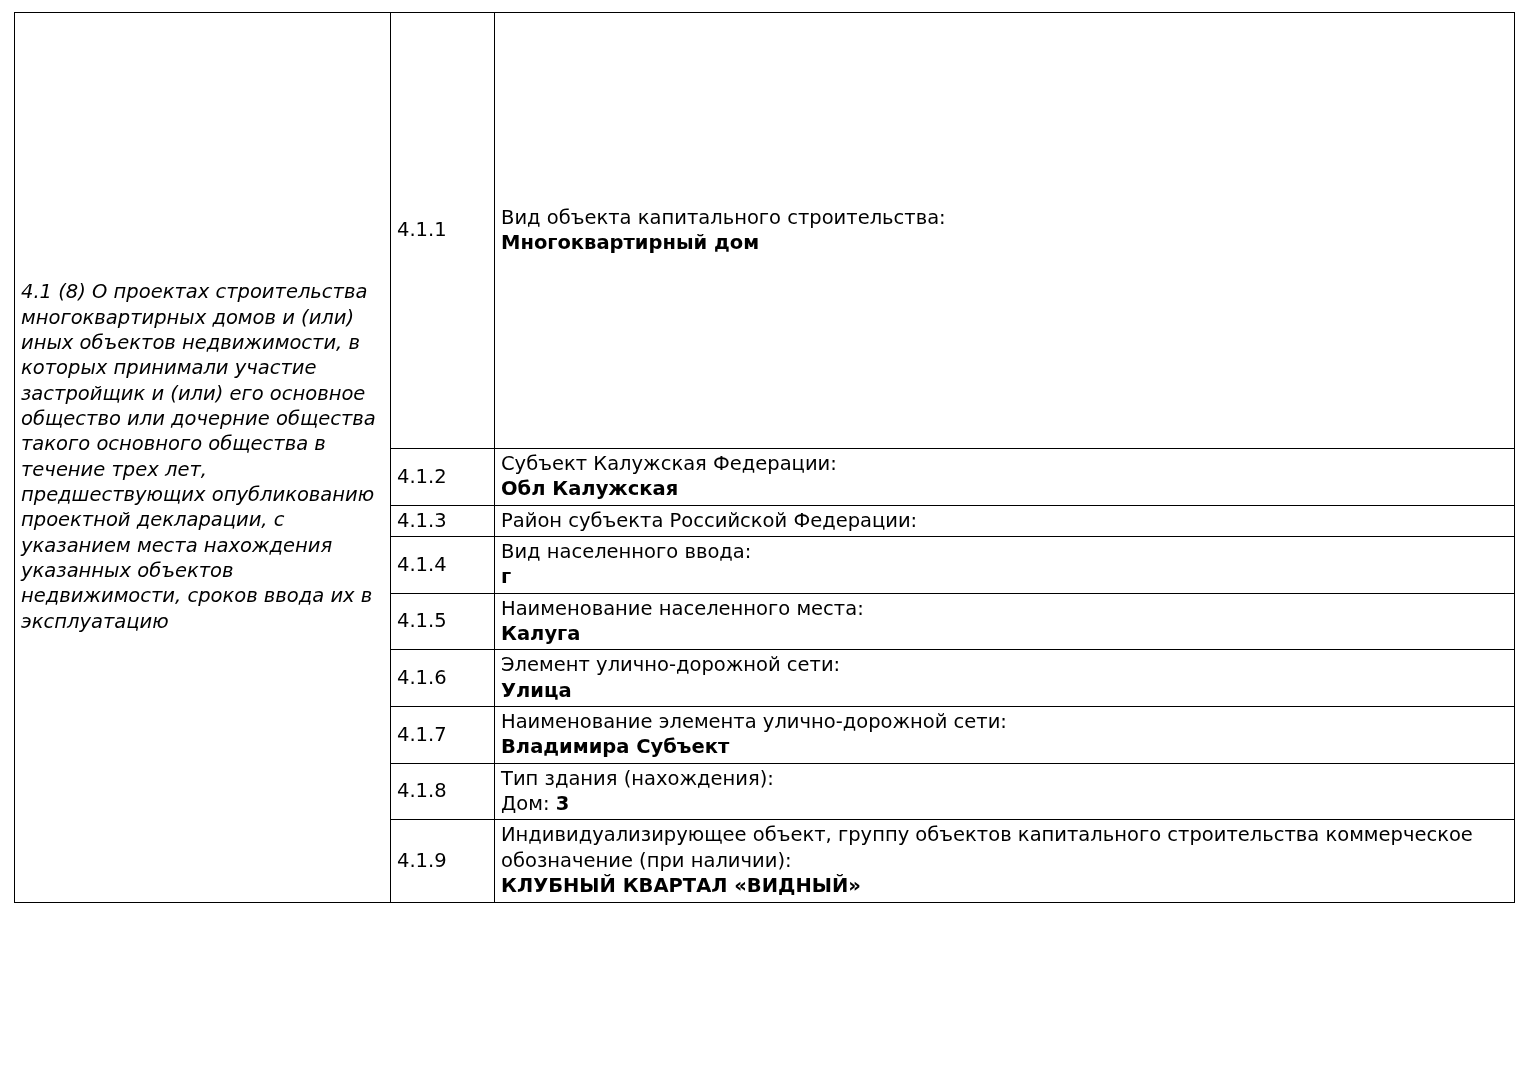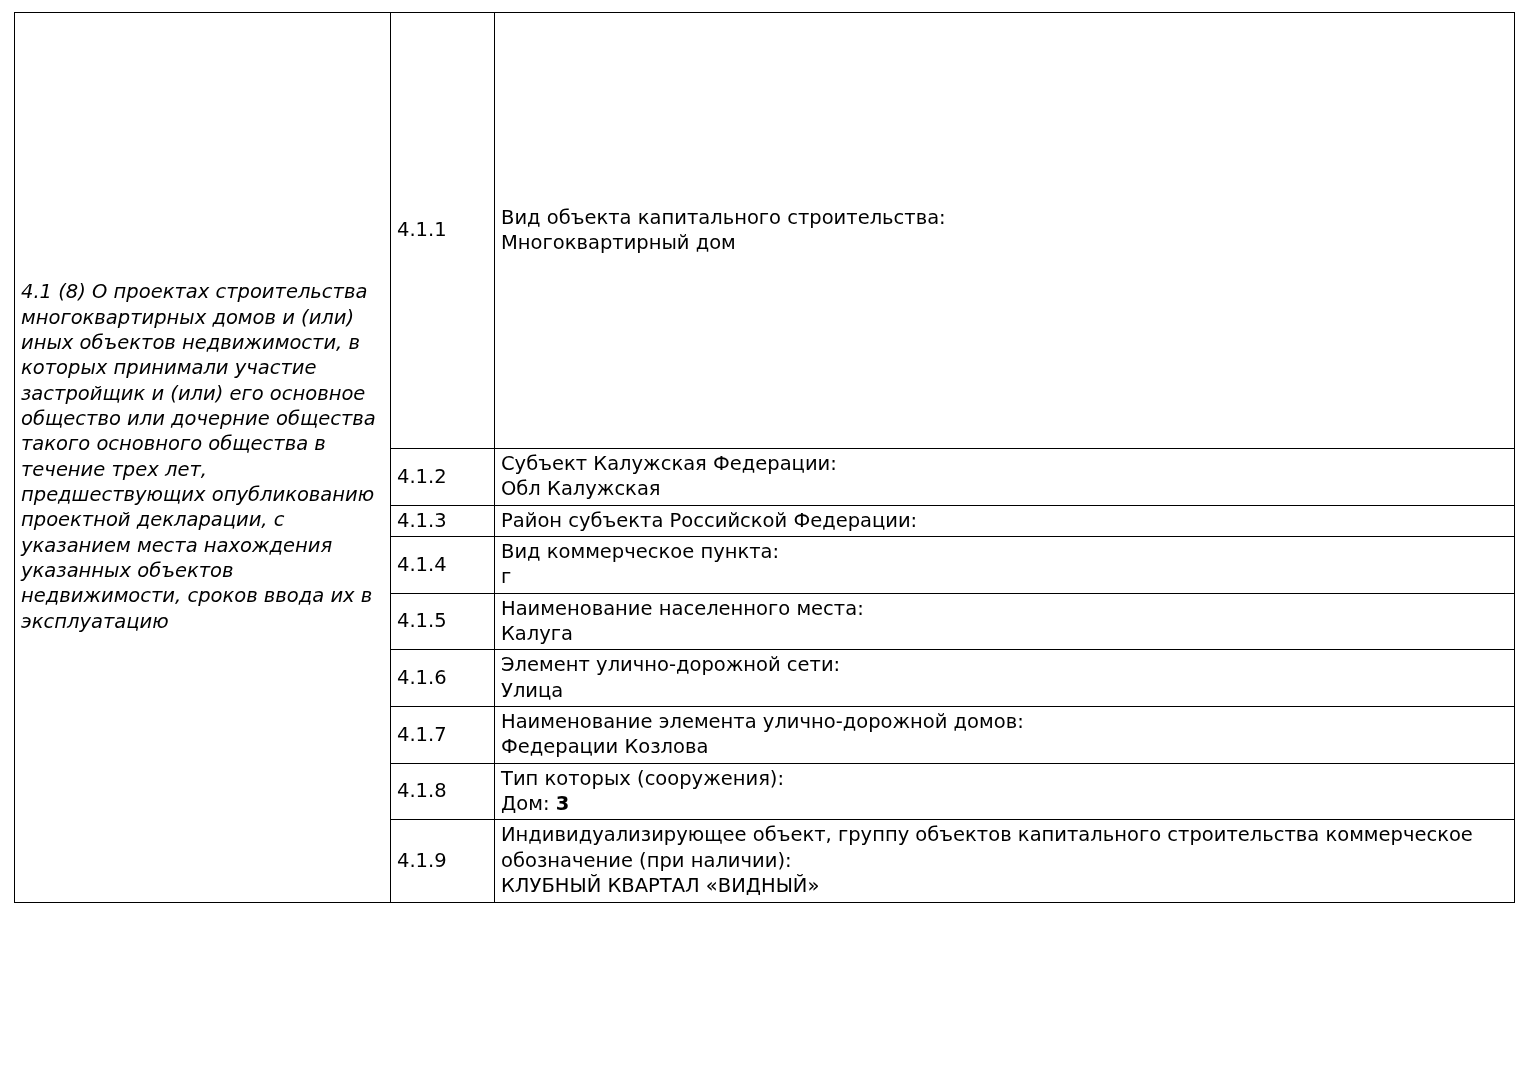--- a/index.html
+++ b/index.html
@@ -48,21 +48,21 @@
   td.val-cell {
     vertical-align: middle;
     margin-left: 28px;
   }
   .q {
     display: block;
     font-weight: normal;
   }
   .a {
     display: block;
-    font-weight: normal;
+    font-weight: bold;
   }
   .inline-a {
     font-weight: bold;
   }
   .label-text {
     display: block;
   }
 </style>
 </head>
 <body>
@@ -94,49 +94,49 @@
       </tr>
       <tr>
         <td class="num-cell">4.1.3</td>
         <td class="val-cell">
           <span class="q">Район субъекта Российской Федерации:</span>
         </td>
       </tr>
       <tr>
         <td class="num-cell">4.1.4</td>
         <td class="val-cell">
-          <span class="q">Вид коммерческое пункта:</span>
+          <span class="q">Вид населенного ввода:</span>
           <span class="a">г</span>
         </td>
       </tr>
       <tr>
         <td class="num-cell">4.1.5</td>
         <td class="val-cell">
           <span class="q">Наименование населенного места:</span>
           <span class="a">Калуга</span>
         </td>
       </tr>
       <tr>
         <td class="num-cell">4.1.6</td>
         <td class="val-cell">
           <span class="q">Элемент улично-дорожной сети:</span>
           <span class="a">Улица</span>
         </td>
       </tr>
       <tr>
         <td class="num-cell">4.1.7</td>
         <td class="val-cell">
-          <span class="q">Наименование элемента улично-дорожной домов:</span>
-          <span class="a">Федерации Козлова</span>
+          <span class="q">Наименование элемента улично-дорожной сети:</span>
+          <span class="a">Владимира Субъект</span>
         </td>
       </tr>
       <tr>
         <td class="num-cell">4.1.8</td>
         <td class="val-cell">
-          <span class="q">Тип которых (сооружения):</span>
+          <span class="q">Тип здания (нахождения):</span>
           <span class="q"><span>Дом: </span><span class="inline-a">3</span></span>
         </td>
       </tr>
       <tr>
         <td class="num-cell">4.1.9</td>
         <td class="val-cell">
           <span class="q">Индивидуализирующее объект, группу объектов капитального строительства коммерческое обозначение (при наличии):</span>
           <span class="a">КЛУБНЫЙ КВАРТАЛ «ВИДНЫЙ»</span>
         </td>
       </tr>

